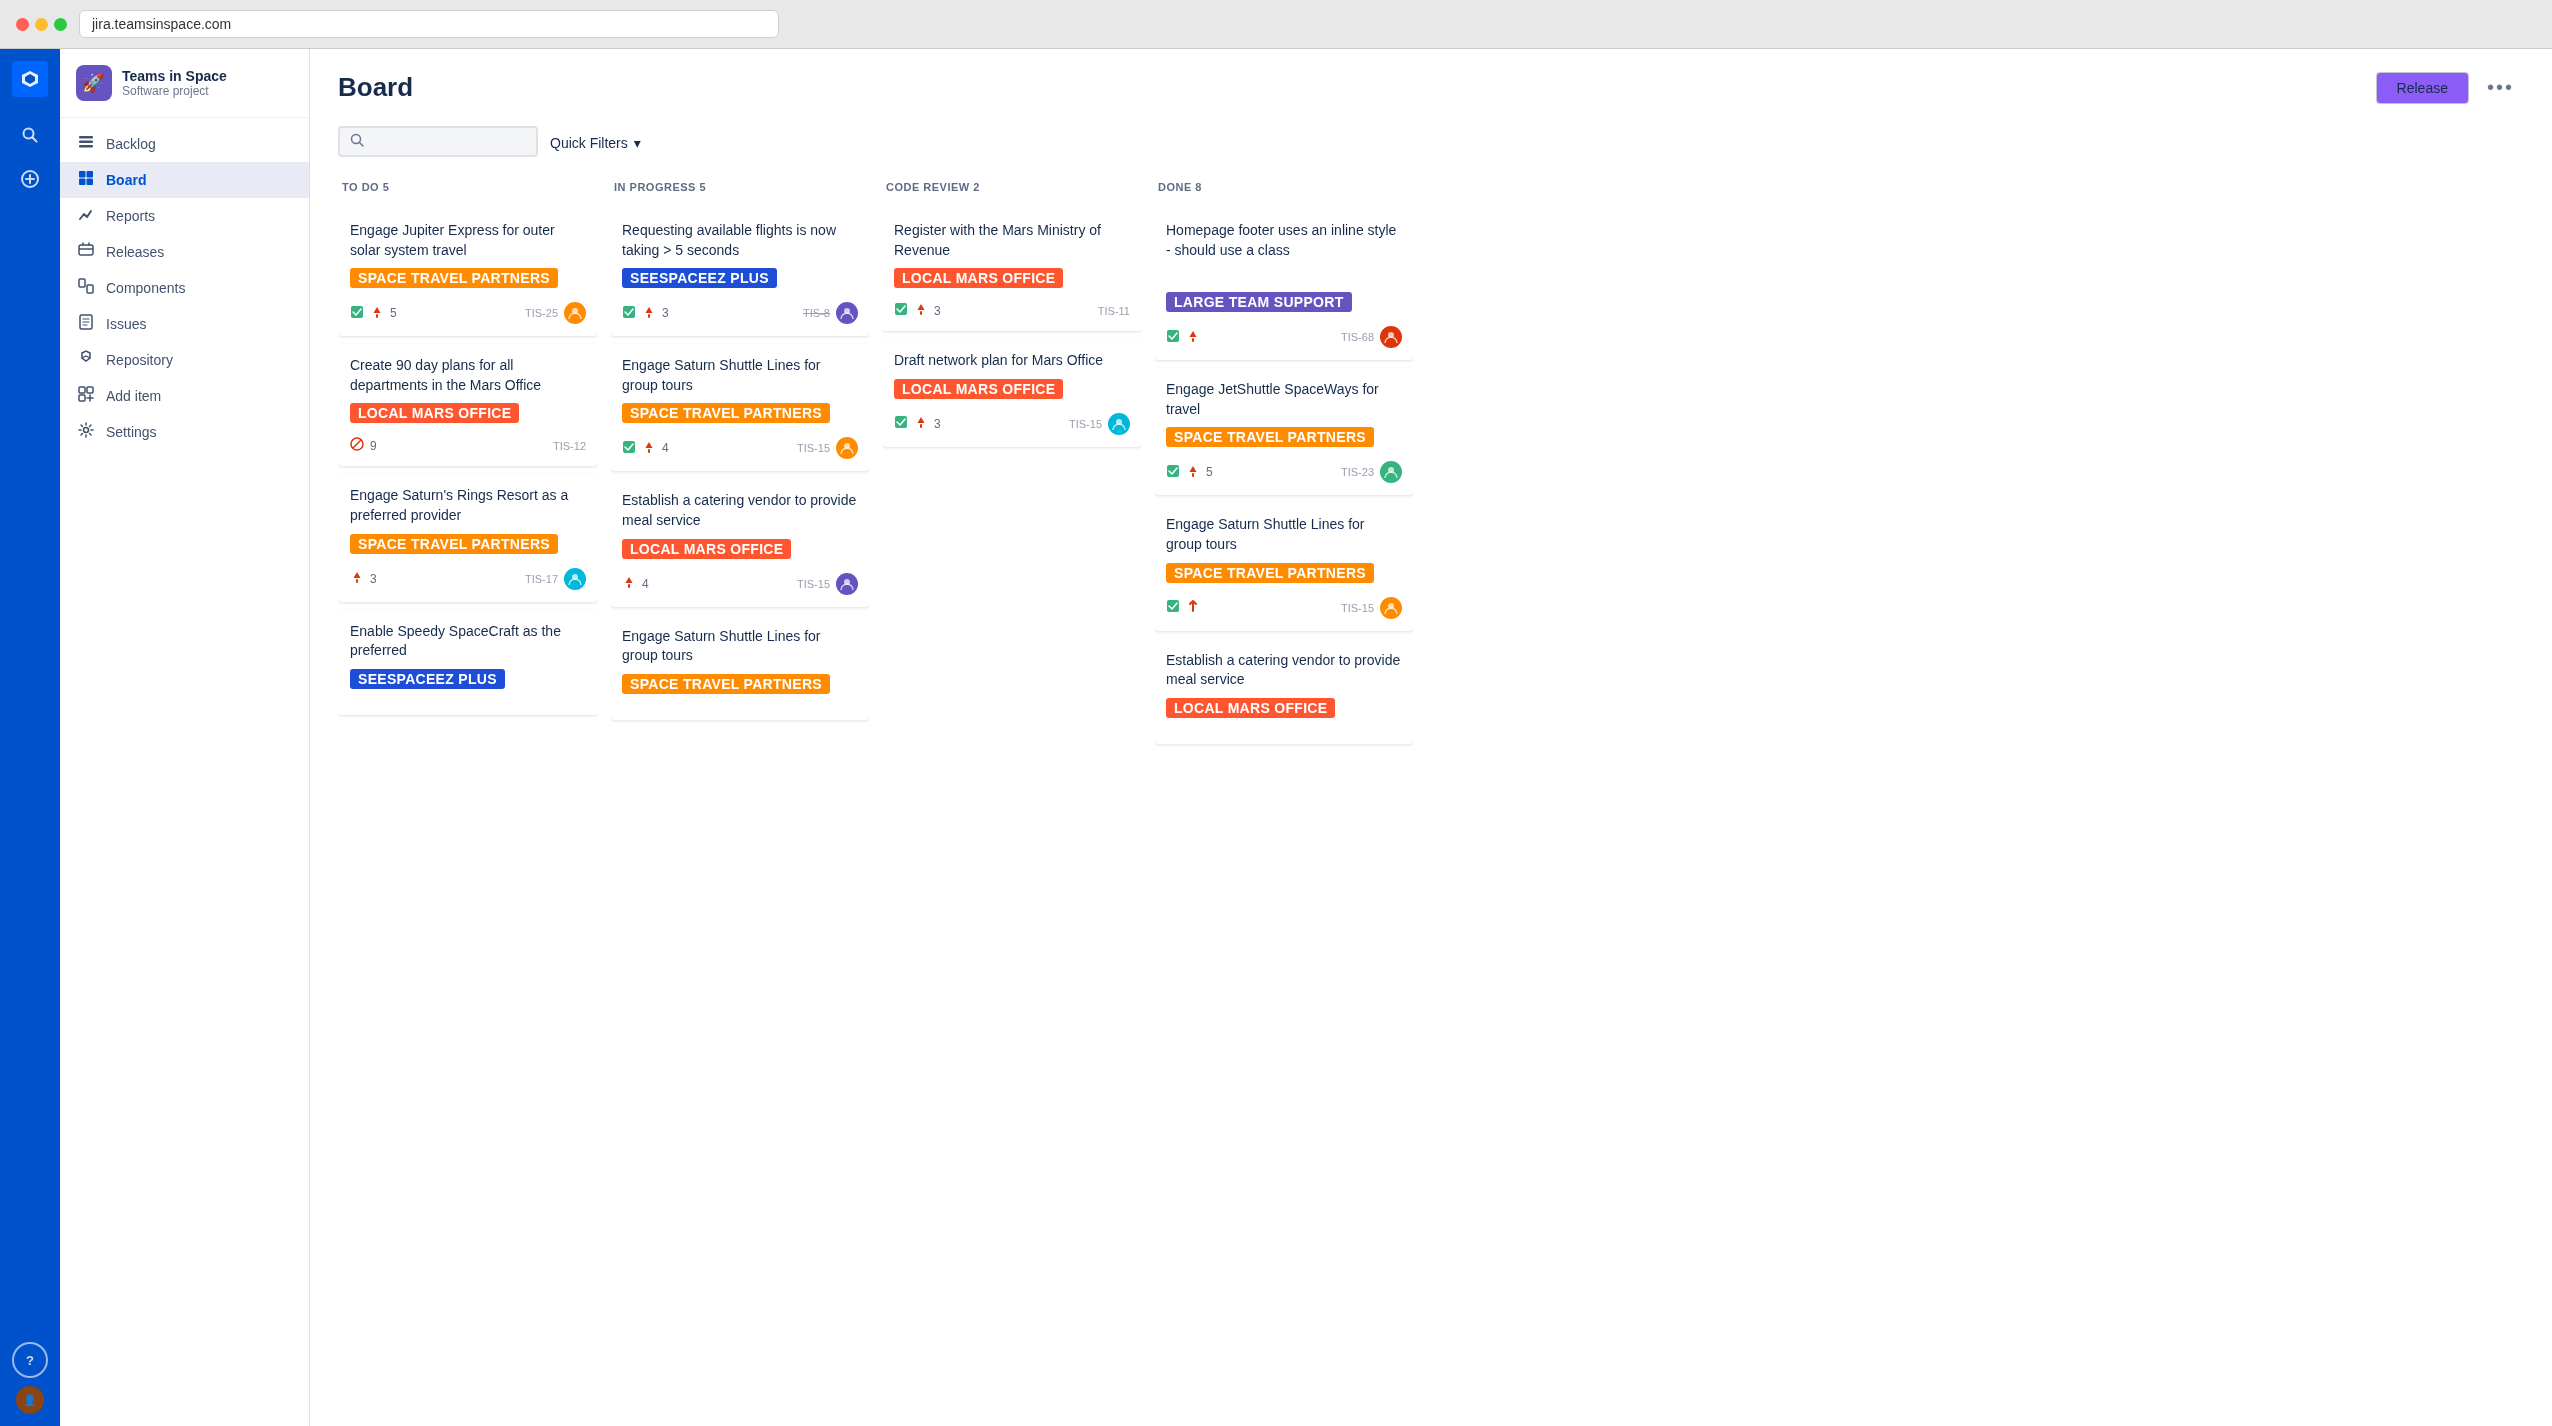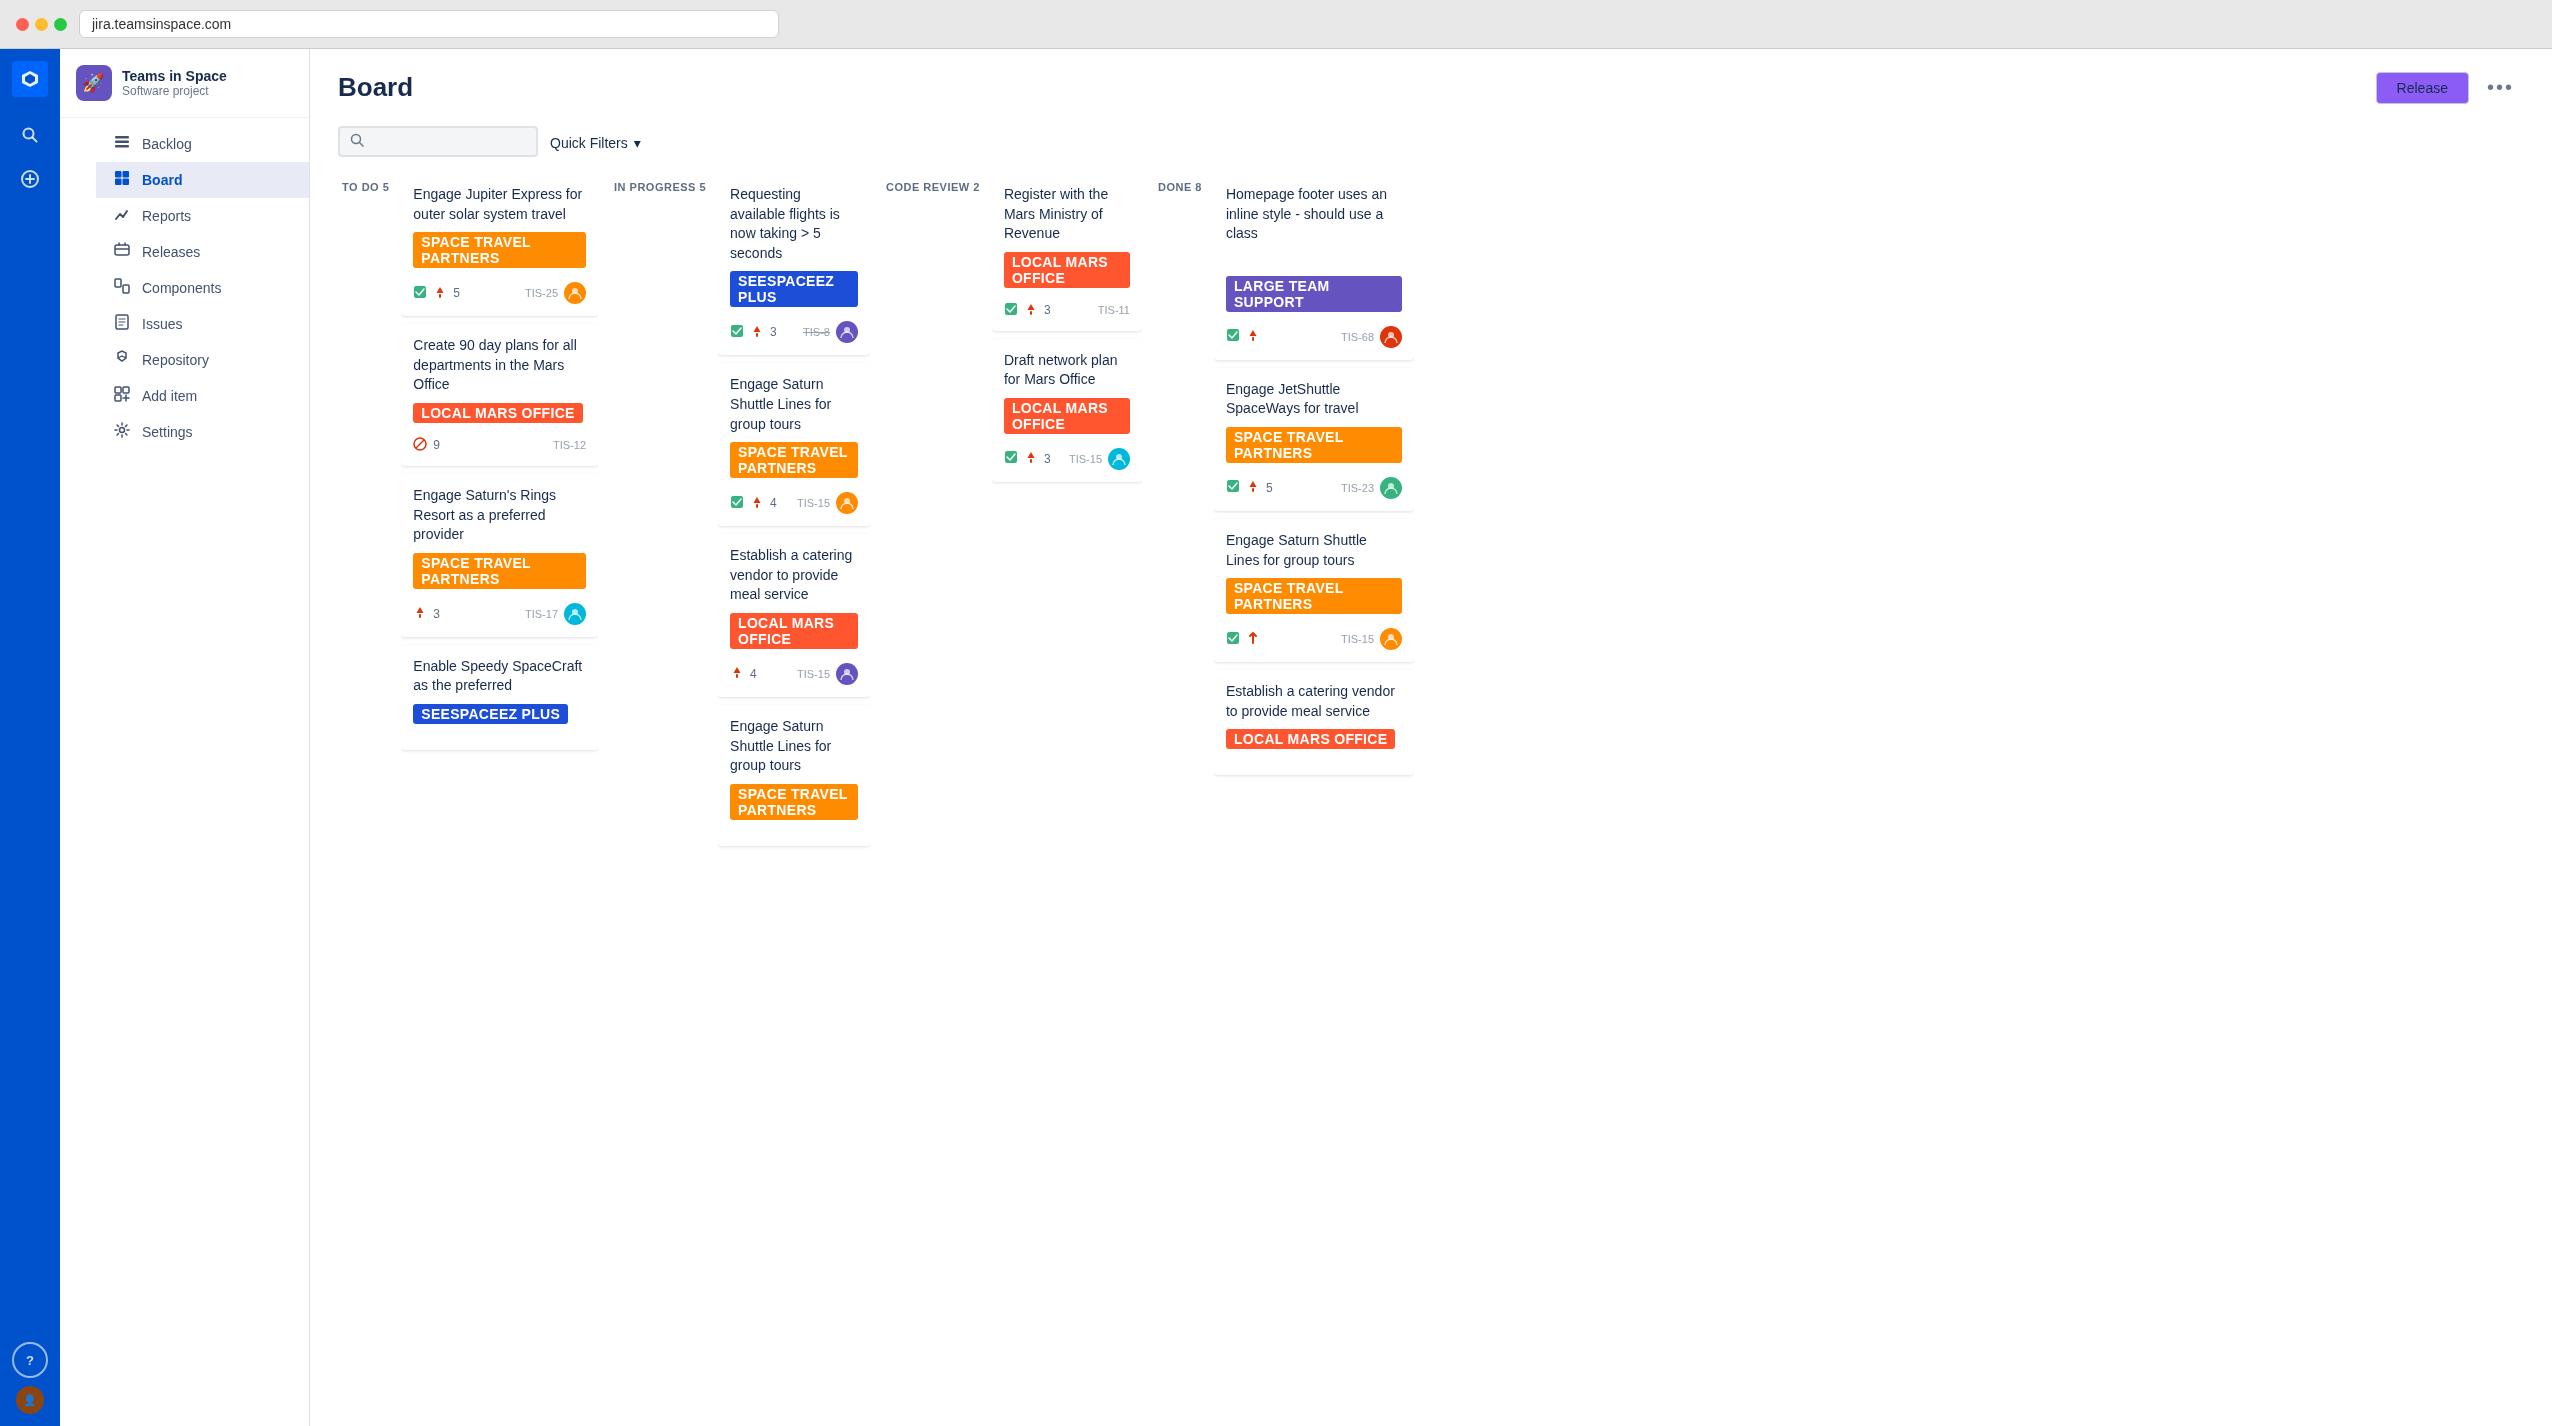--- a/index.html
+++ b/index.html
@@ -95,21 +95,20 @@
     .project-info .project-sub { font-size: 12px; color: #6b778c; }
 
     .sidebar-nav { padding: 8px 0; }
     .nav-item {
       display: flex; align-items: center; gap: 10px;
       padding: 8px 16px;
       cursor: pointer;
       color: #42526e;
       font-size: 14px;
       border-radius: 0;
-      margin-left: 36px;
     }
     .nav-item.active { background: #e8eaf6; color: #0052cc; font-weight: 600; }
     .nav-icon { font-size: 16px; width: 20px; text-align: center; }
 
     
     .main { flex: 1; display: flex; flex-direction: column; overflow: hidden; background: #fff; }
 
     .main-header {
       padding: 20px 28px 12px;
       display: flex;
@@ -172,21 +171,21 @@
     .board {
       display: flex;
       gap: 12px;
       min-width: 900px;
       height: 100%;
     }
     .column {
       width: 260px;
       flex-shrink: 0;
       display: flex;
-      flex-direction: row;
+      flex-direction: column;
       gap: 8px;
     }
     .column-header {
       font-size: 11px;
       font-weight: 700;
       color: #5e6c84;
       letter-spacing: 0.5px;
       text-transform: uppercase;
       padding: 8px 4px;
     }

